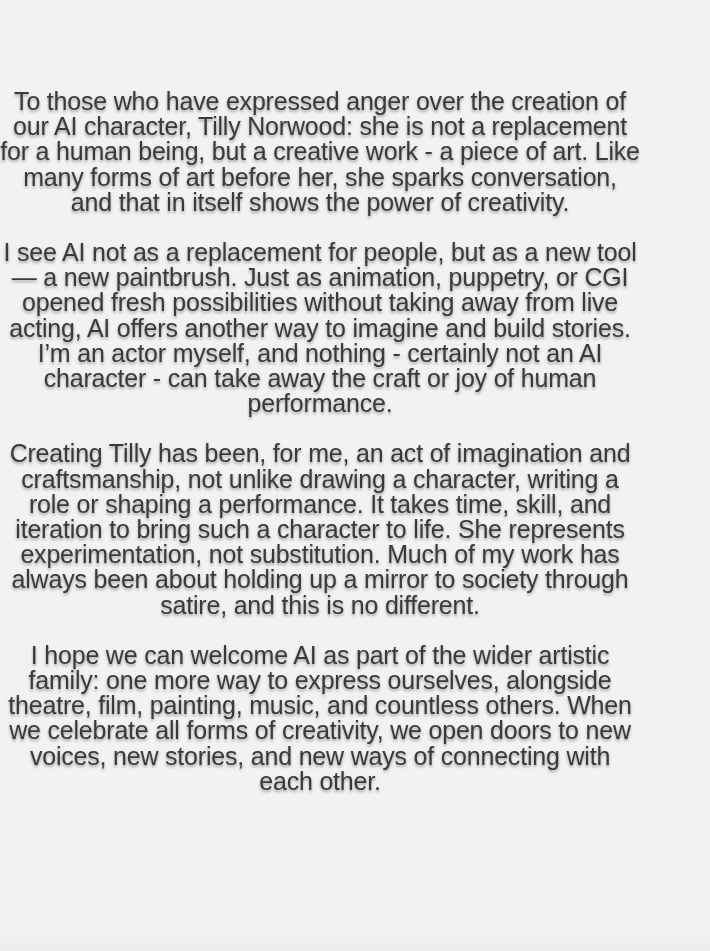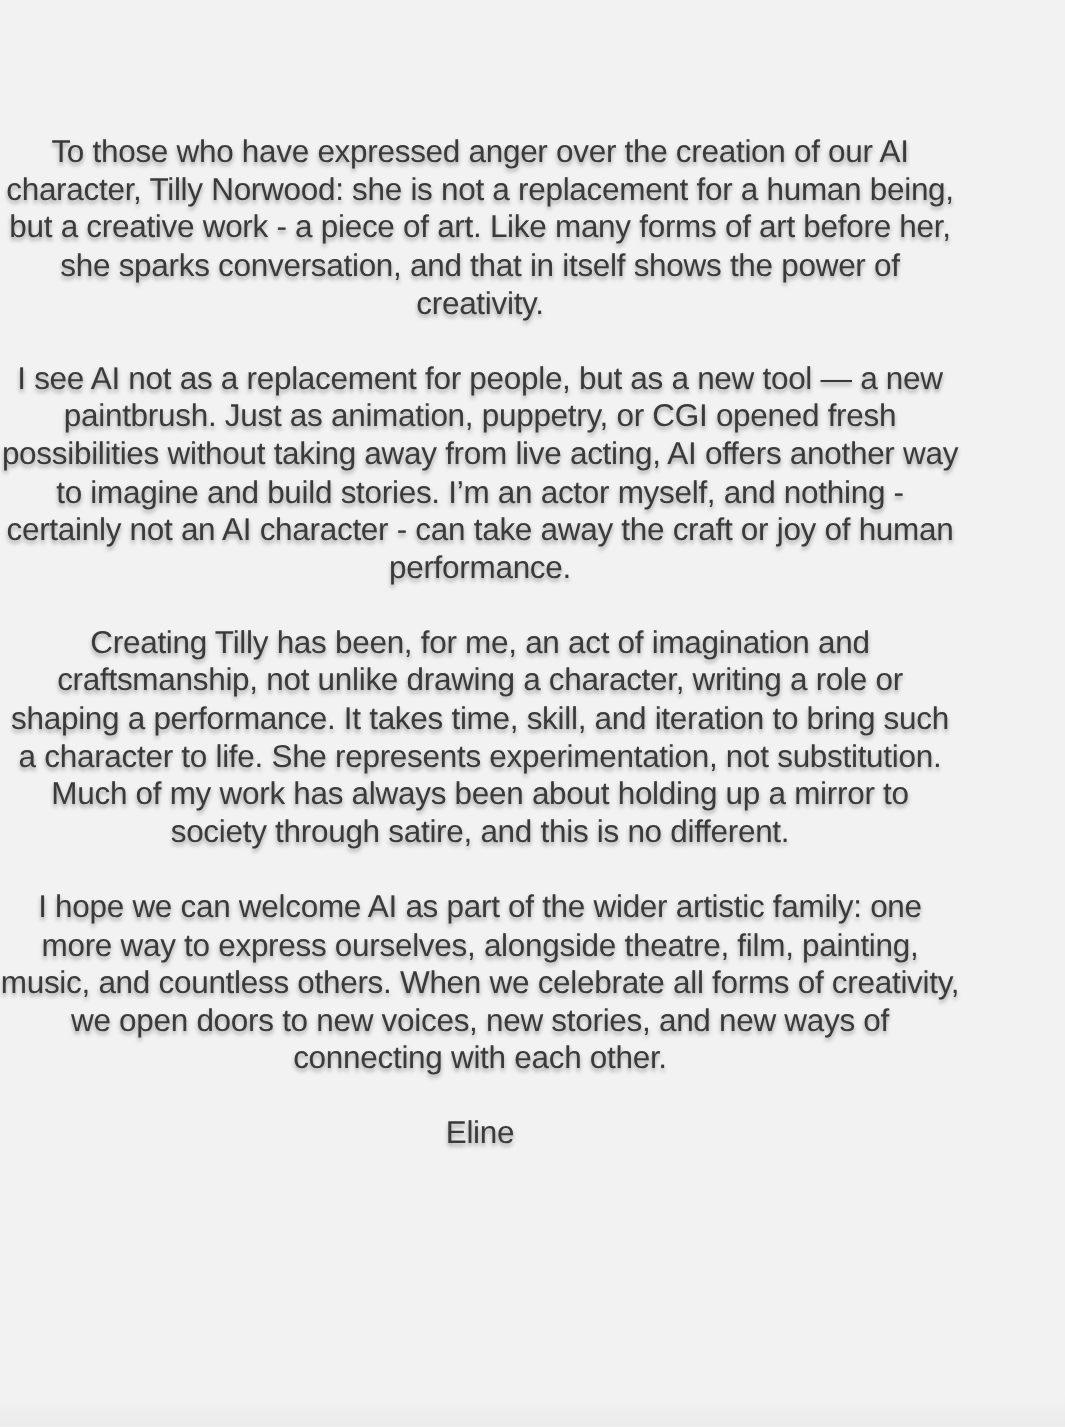--- a/index.html
+++ b/index.html
@@ -14,21 +14,21 @@
       position: relative;
     }
     .statement {
       position: absolute;
       top: 89px;
       left: 0;
       width: 578px;
       text-align: center;
       color: #3a3a3a;
       font-family: "Liberation Sans Narrow", "Liberation Sans", sans-serif;
-      font-size: 21px;
+      font-size: 25px;
       line-height: 25.2px;
       letter-spacing: -0.2px;
       text-shadow: 0px 2px 3px rgba(0,0,0,0.35);
     }
     .paragraph {
       margin: 0 auto 25px auto;
       width: 640px;
     }
     .signature {
       margin: 0 auto;
@@ -44,16 +44,15 @@
     }
   </style>
 </head>
 <body>
 
 <div class="statement">
   <p class="paragraph">To those who have expressed anger over the creation of our AI character, Tilly Norwood: she is not a replacement for a human being, but a creative work - a piece of art. Like many forms of art before her, she sparks conversation, and that in itself shows the power of creativity.</p>
   <p class="paragraph">I see AI not as a replacement for people, but as a new tool — a new paintbrush. Just as animation, puppetry, or CGI opened fresh possibilities without taking away from live acting, AI offers another way to imagine and build stories. I’m an actor myself, and nothing - certainly not an AI character - can take away the craft or joy of human performance.</p>
   <p class="paragraph">Creating Tilly has been, for me, an act of imagination and craftsmanship, not unlike drawing a character, writing a role or shaping a performance. It takes time, skill, and iteration to bring such a character to life. She represents experimentation, not substitution. Much of my work has always been about holding up a mirror to society through satire, and this is no different.</p>
   <p class="paragraph">I hope we can welcome AI as part of the wider artistic family: one more way to express ourselves, alongside theatre, film, painting, music, and countless others. When we celebrate all forms of creativity, we open doors to new voices, new stories, and new ways of connecting with each other.</p>
-  <p class="signature">Eline</p>
 </div>
 
 <div class="bottom-fade"></div>
 
 </body></html>

